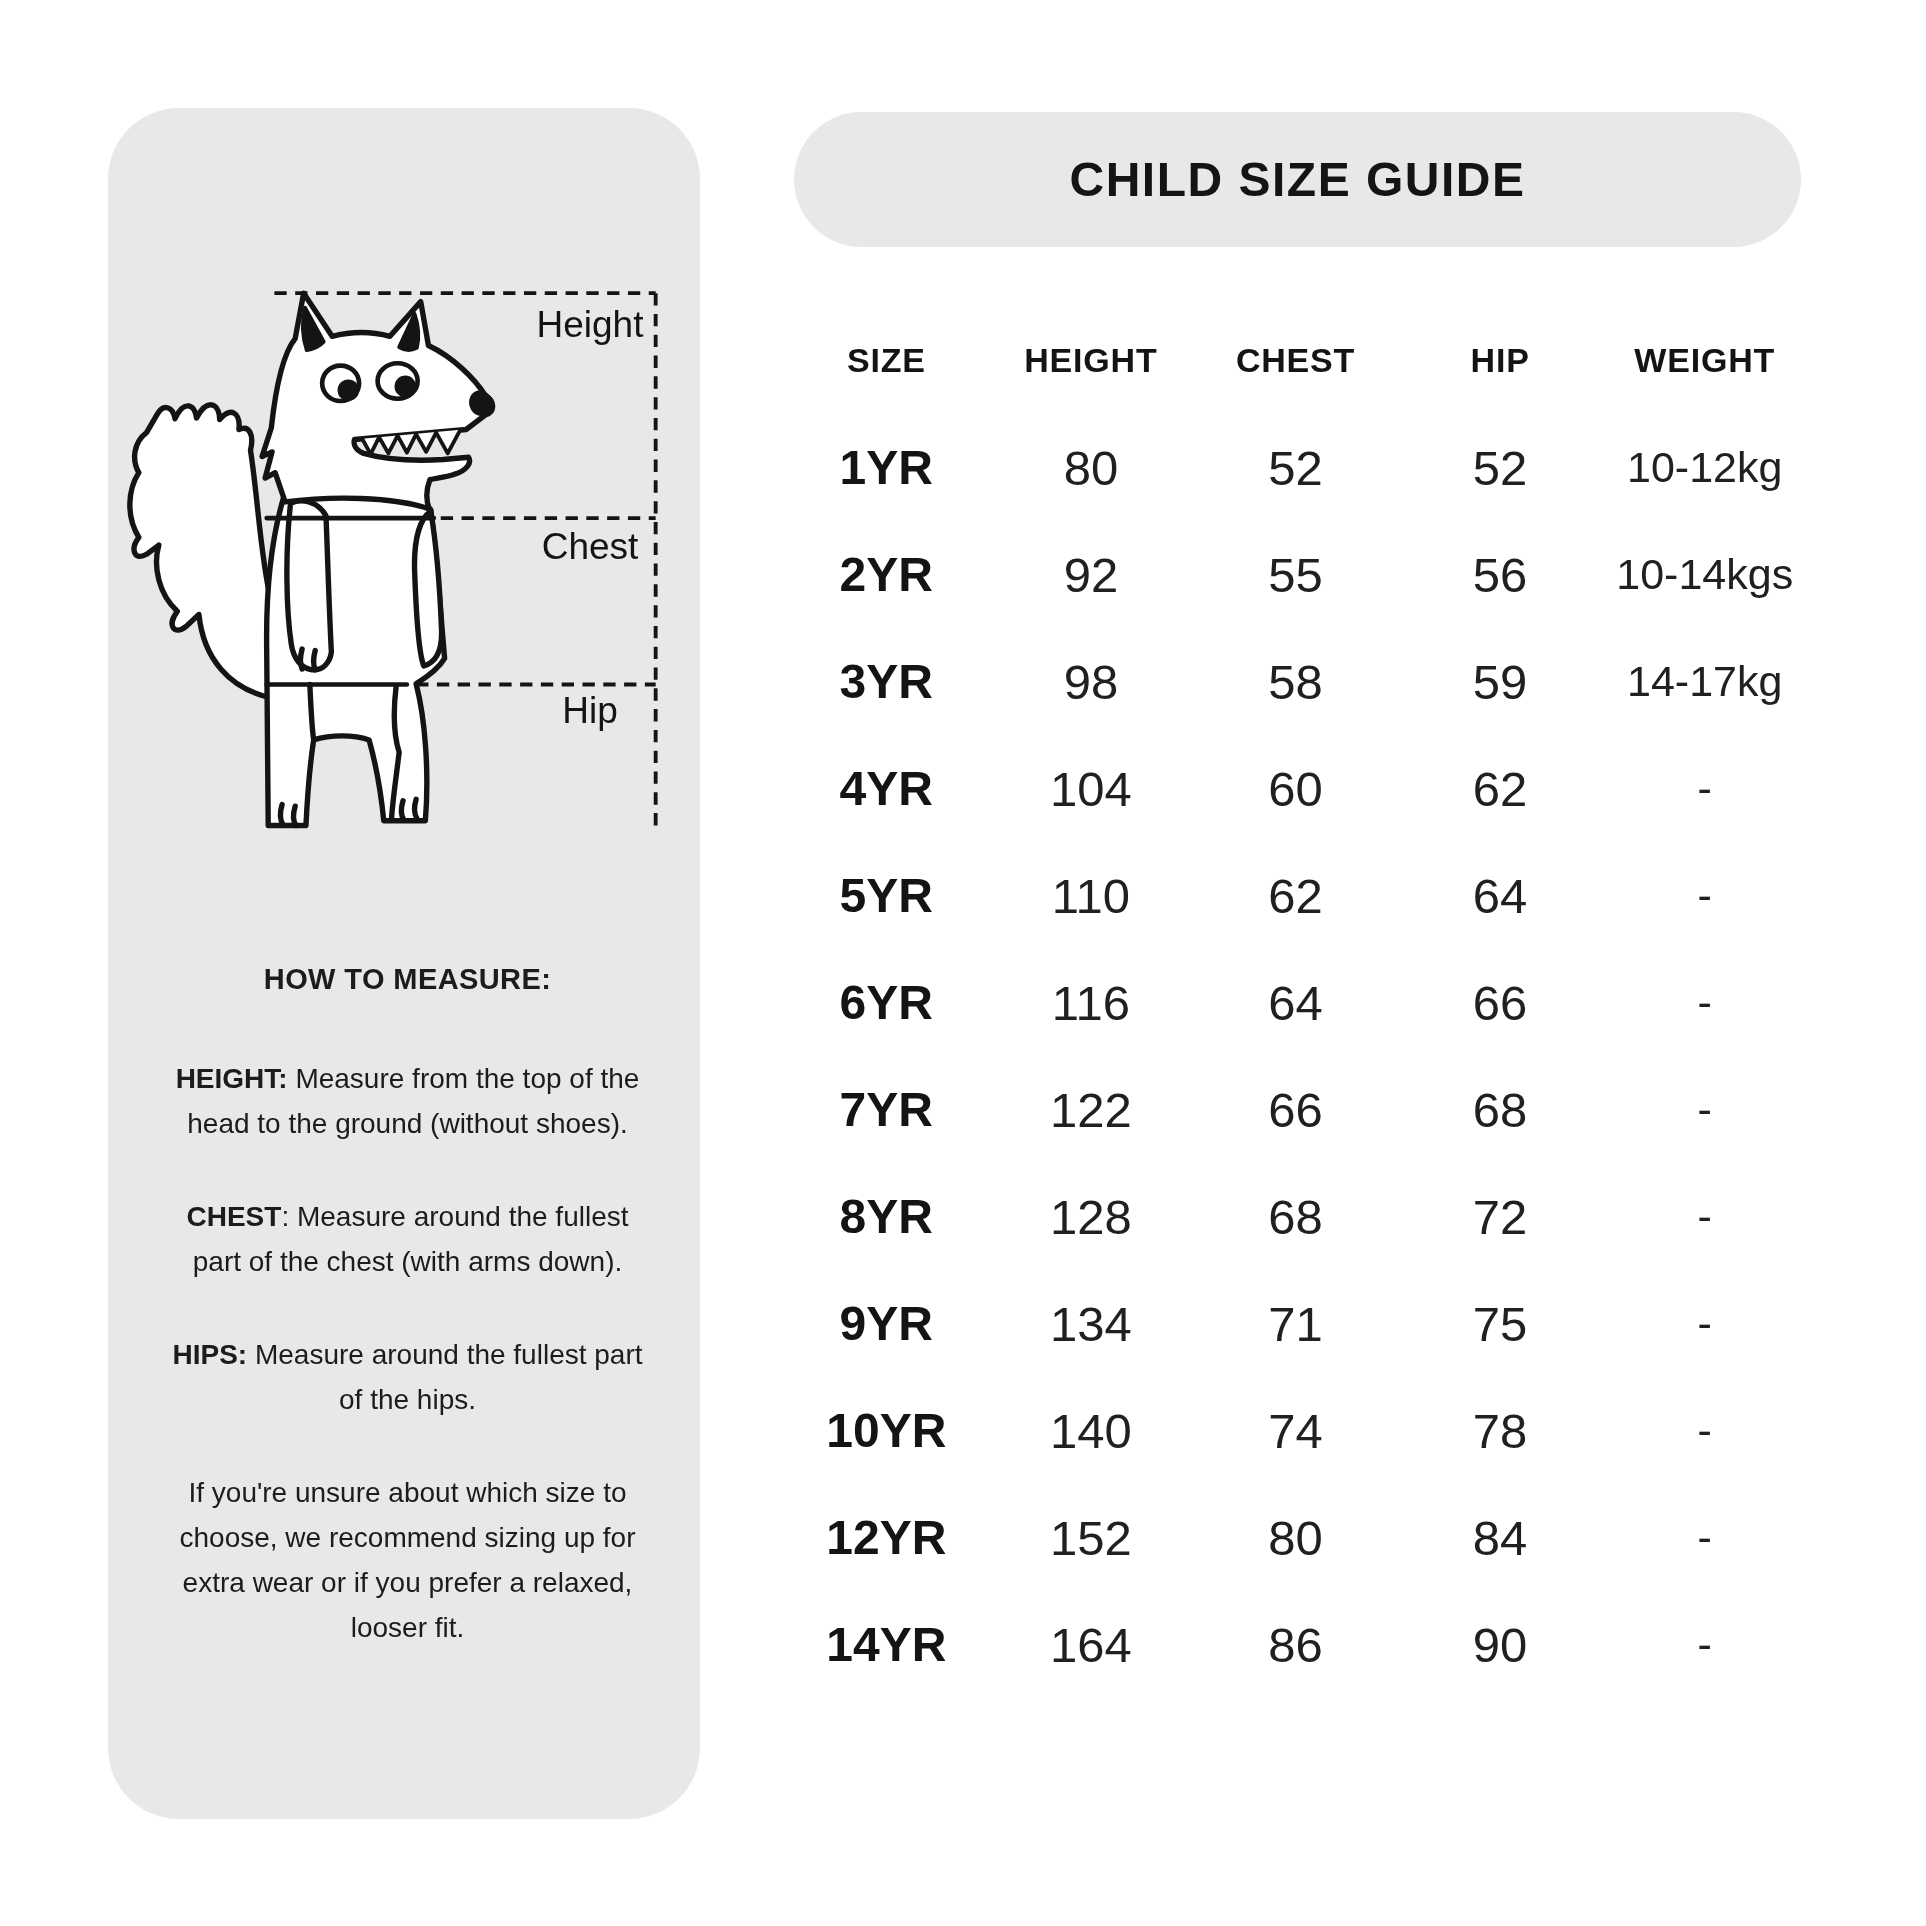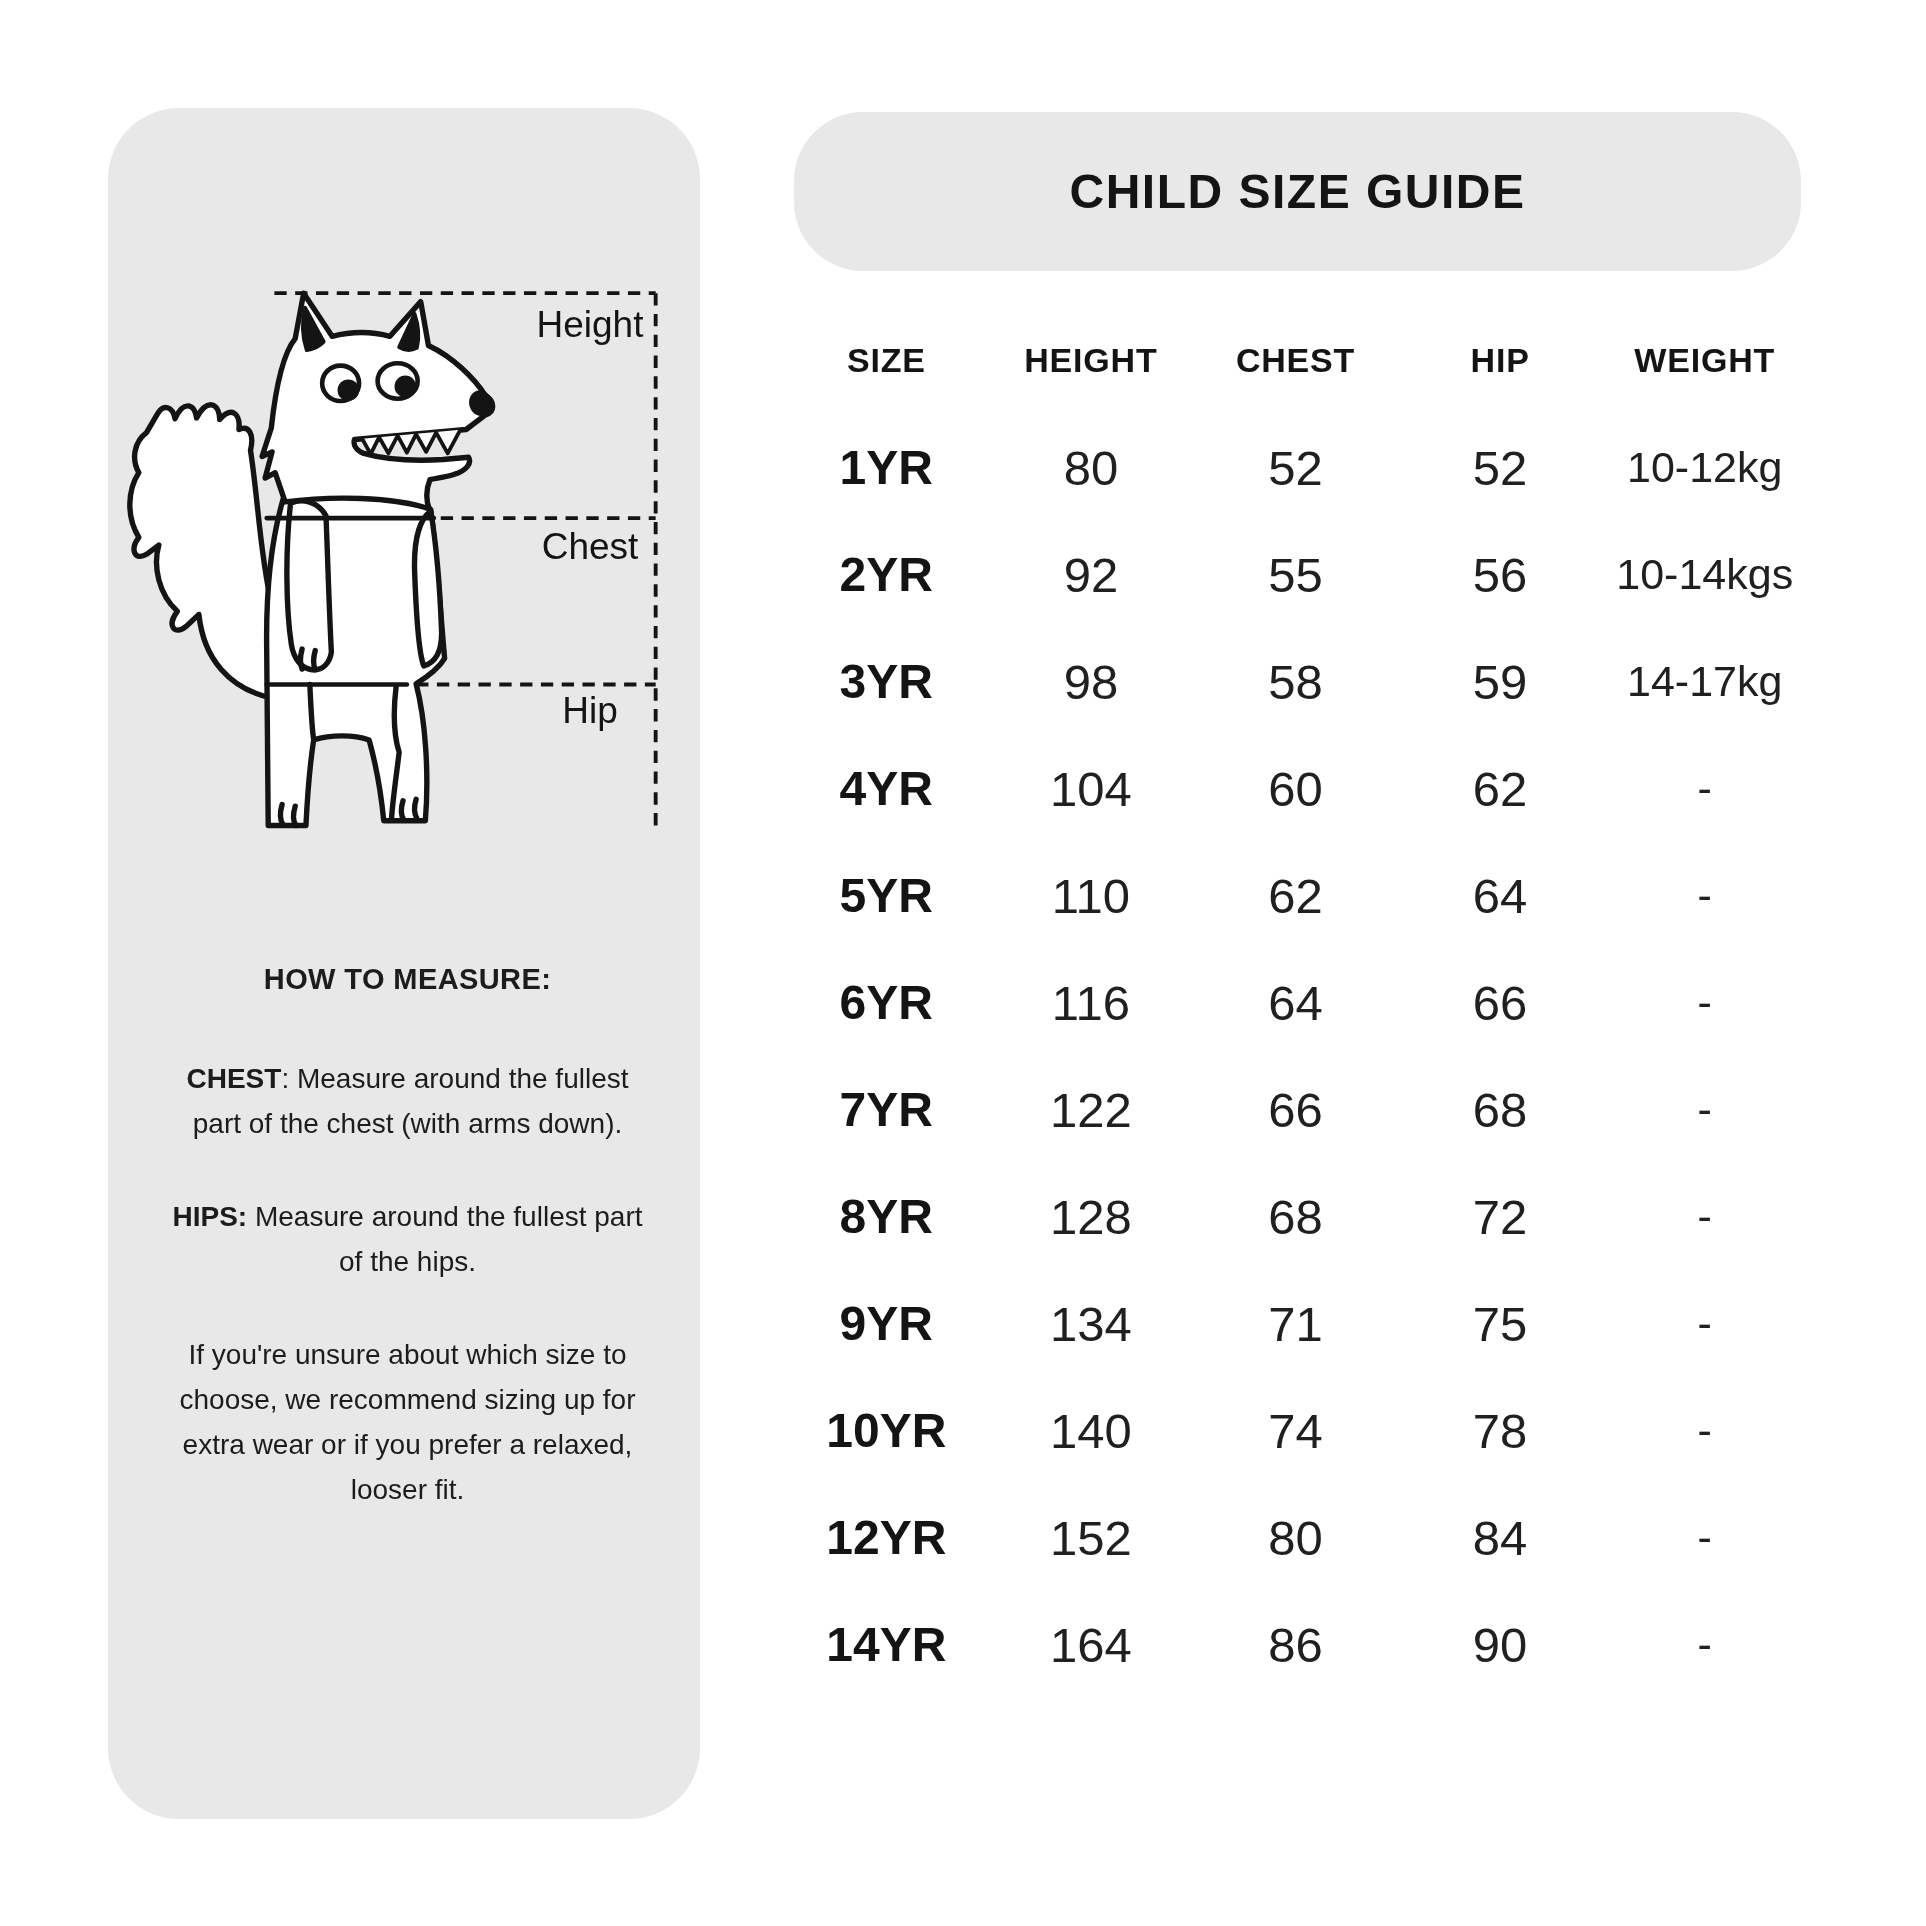--- a/index.html
+++ b/index.html
@@ -5,21 +5,21 @@
   html,body{margin:0;padding:0;}
   body{
     width:1926px;height:1926px;position:relative;background:#ffffff;
     font-family:"Liberation Sans", sans-serif;color:#1a1a1a;overflow:hidden;
   }
   .panel{
     position:absolute;left:108px;top:108px;width:592px;height:1711px;
     background:#e8e8e8;border-radius:71px;
   }
   .title-pill{
-    position:absolute;left:794px;top:112px;width:1007px;height:159px;
+    position:absolute;left:794px;top:112px;width:1007px;height:135px;
     background:#e8e8e8;border-radius:69px;
     display:flex;align-items:center;justify-content:center;
   }
   .title-pill h1{
     margin:0;font-size:48px;font-weight:700;letter-spacing:1.5px;color:#141414;
   }
   
   .diagram-svg{position:absolute;left:100px;top:277px;width:586px;height:570px;}
   .diag-label{
     position:absolute;transform:translateX(-50%);left:590px;
@@ -121,20 +121,21 @@
 </svg>
 
 <div class="diag-label height">Height</div>
 <div class="diag-label chest">Chest</div>
 <div class="diag-label hip">Hip</div>
 
 <div class="measure-block">
   <h2>HOW TO MEASURE:</h2>
   <div>
 
+      <p><b>HEIGHT:</b><span> Measure from the top of the head to the ground (without shoes).</span></p>
 
       <p><b>CHEST</b><span>: Measure around the fullest part of the chest (with arms down).</span></p>
 
       <p><b>HIPS:</b><span> Measure around the fullest part of the hips.</span></p>
     </div>
   <p class="note">If you're unsure about which size to choose, we recommend sizing up for extra wear or if you prefer a relaxed, looser fit.</p>
 </div>
 
 <div class="title-pill">
   <h1>CHILD SIZE GUIDE</h1>

